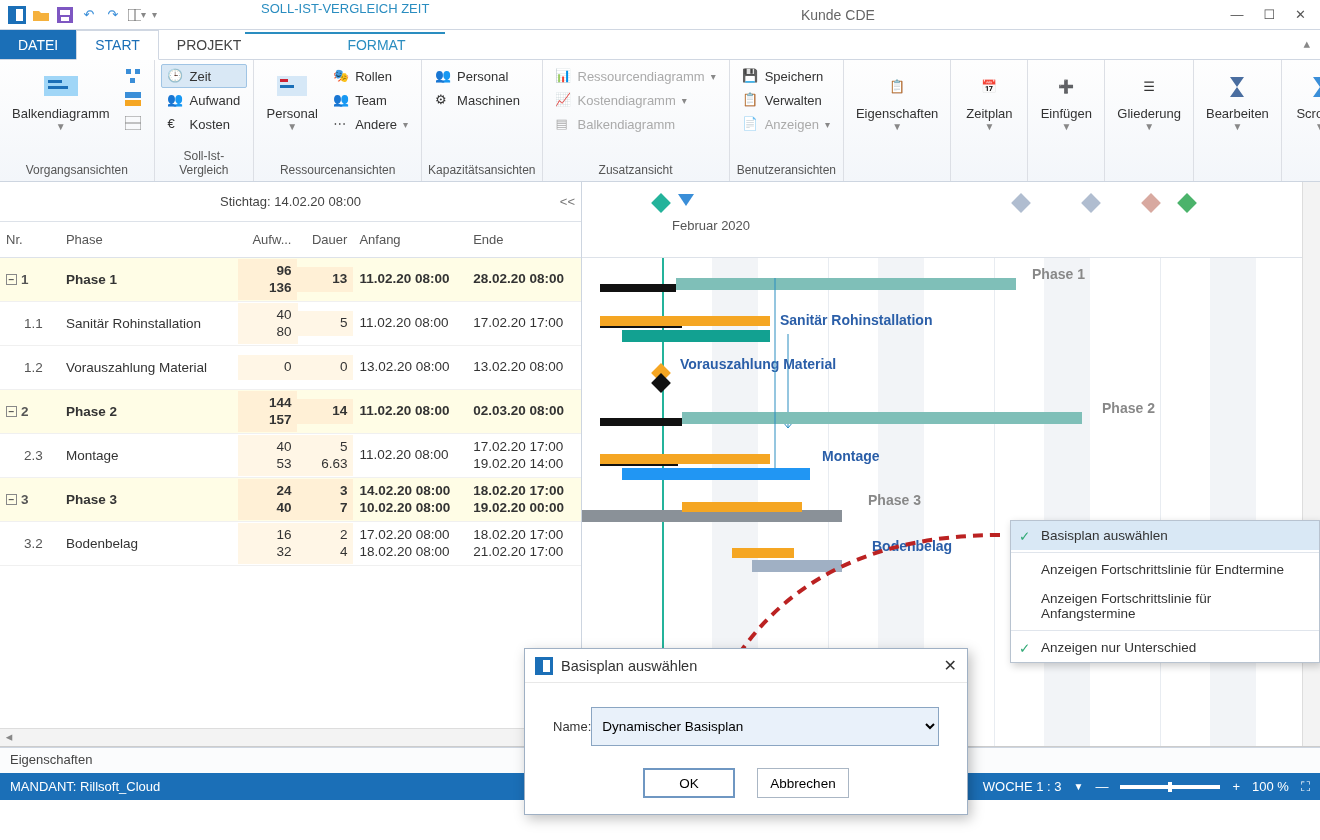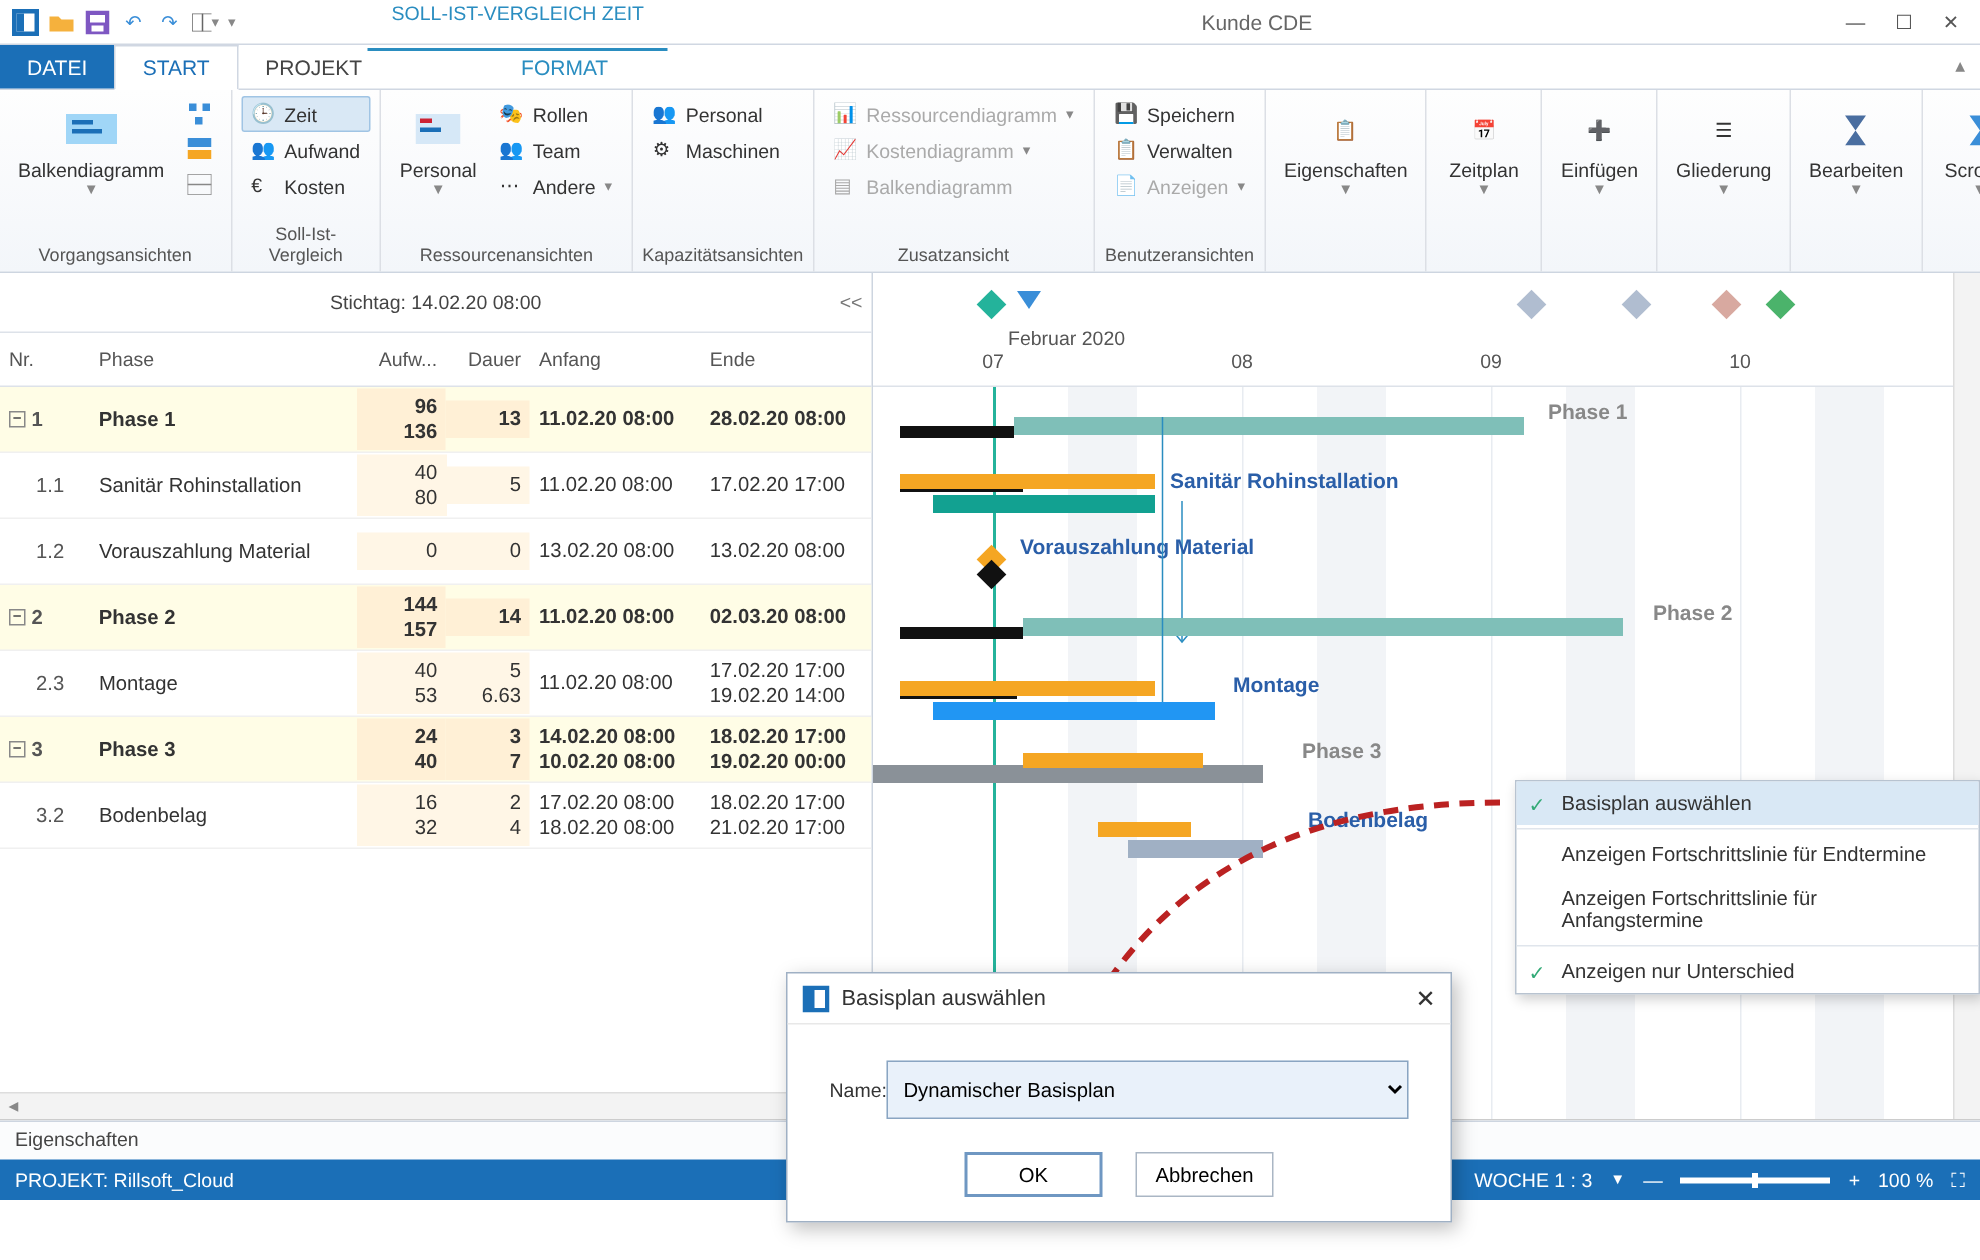--- a/index.html
+++ b/index.html
@@ -627,26 +627,20 @@
         <div class="diamond t" style="left:72px;top:0"></div>
         <svg style="position:absolute;left:96px;top:-2px" width="16" height="16">
             <path d="M0 0h16l-8 12z" fill="#3a8ed8"></path>
           </svg>
         <div class="diamond s" style="left:432px;top:0"></div>
         <div class="diamond s" style="left:502px;top:0"></div>
         <div class="diamond p" style="left:562px;top:0"></div>
         <div class="diamond g" style="left:598px;top:0"></div>
       </div>
       <div class="month">Februar 2020</div>
-      <div class="days">
-        <div class="day" style="left:80px">07</div>
-        <div class="day" style="left:246px">08</div>
-        <div class="day" style="left:412px">09</div>
-        <div class="day" style="left:578px">10</div>
-      </div>
     </div>
     <div class="gantt-body">
       <div class="gantt-grid">
         <div class="weekend" style="left:130px;width:46px"></div>
         <div class="weekend" style="left:296px;width:46px"></div>
         <div class="weekend" style="left:462px;width:46px"></div>
         <div class="weekend" style="left:628px;width:46px"></div>
         <div class="vline" style="left:80px"></div>
           <div class="vline" style="left:246px"></div>
           <div class="vline" style="left:412px"></div>
@@ -729,21 +723,21 @@
     <span>Name:</span>
     <select><option>Dynamischer Basisplan</option></select>
   </div>
   <div class="dialog-buttons">
     <button class="dbtn primary">OK</button>
     <button class="dbtn">Abbrechen</button>
   </div>
 </div>
 
 <div class="statusbar">
-  <span>PROJEKT: Rillsoft_Cloud</span>
+  <span>MANDANT: Rillsoft_Cloud</span>
   <div class="sb-right">
     <span class="sb-ic">▦</span>
     <span class="sb-ic">▤</span>
     <span class="sb-ic">▥</span>
     <span>WOCHE 1 : 3</span>
     <span style="font-size:10px">▼</span>
     <span>—</span>
     <div class="zoom-track">
         <div class="thumb"></div>
       </div>

